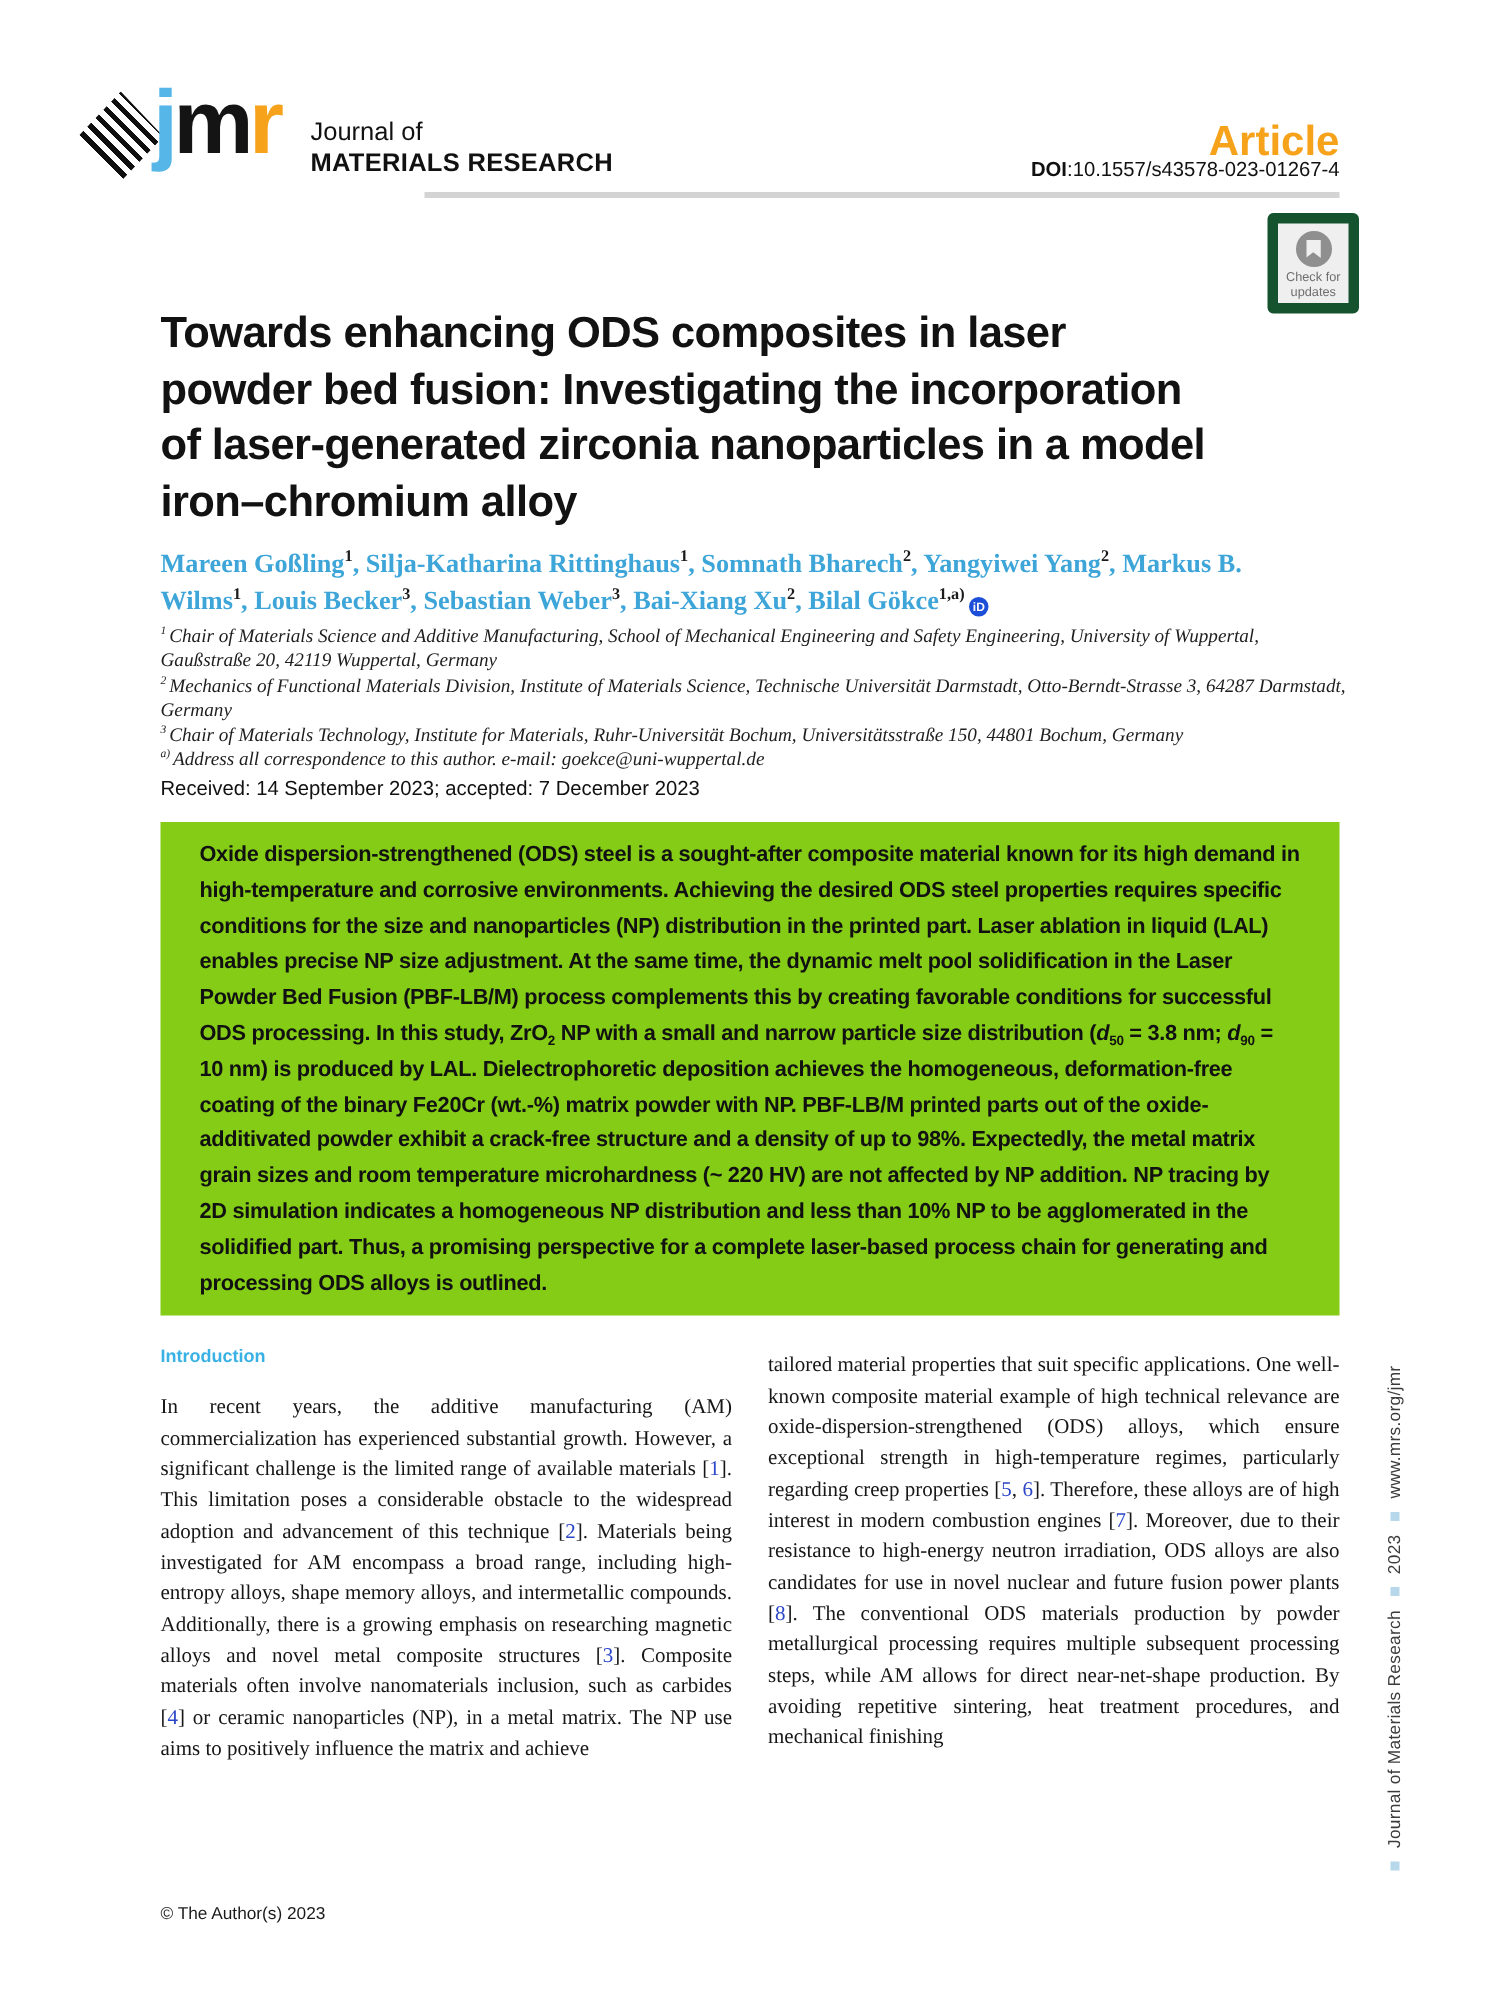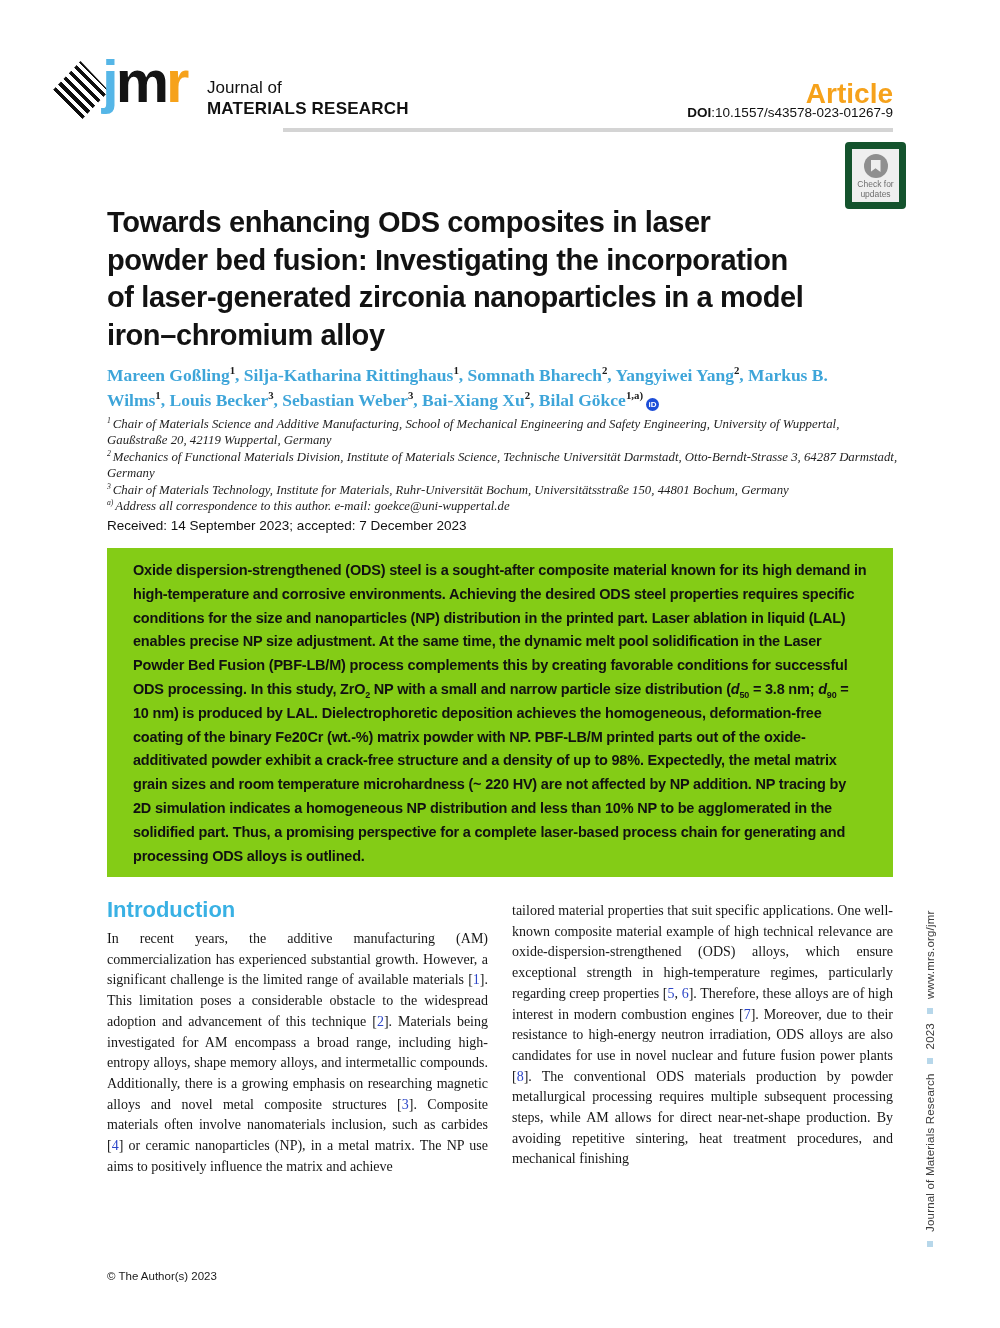--- a/index.html
+++ b/index.html
@@ -48,21 +48,21 @@
   .affils sup{font-size:60%;}
   .received{position:absolute;left:107px;top:518px;font-size:13.5px;color:#111;}
 
   
   .abstract{position:absolute;left:107px;top:548px;width:786px;height:329px;box-sizing:border-box;
             background:#84cc16;padding:11px 26px;font-weight:700;font-size:14.5px;
             line-height:23.8px;letter-spacing:-0.2px;color:#111;}
   .abstract .i{font-style:italic;}
 
   
-  .intro-heading{position:absolute;left:107px;top:897px;font-size:22px;font-weight:700;color:#39b1e4;}
+  .intro-heading{position:absolute;left:107px;top:897px;font-size:12px;font-weight:700;color:#39b1e4;}
   .col{position:absolute;width:381px;font-family:"Liberation Serif",serif;font-size:14px;
        line-height:20.7px;text-align:justify;color:#161616;hyphens:auto;-webkit-hyphens:auto;}
   .col-left{left:107px;top:929px;}
   .col-right{left:512px;top:901px;}
   .cite{color:#2b45c8;cursor:pointer;}
 
   
   .side-strip{position:absolute;left:924px;top:966px;height:290px;
               writing-mode:vertical-rl;transform:rotate(180deg);
               font-size:11.5px;letter-spacing:0.2px;color:#3c3c3c;white-space:nowrap;}
@@ -74,21 +74,21 @@
 
 <div class="page">
 
   <div class="logo-mark"></div>
   <div class="logo-word"><span class="lj">j</span><span class="lm">m</span><span class="lr">r</span></div>
   <div class="journal-name">
     <div class="n1">Journal of</div>
     <div class="n2">MATERIALS RESEARCH</div>
   </div>
   <div class="article-type">Article</div>
-  <div class="doi-line"><b>DOI</b><span>:10.1557/s43578-023-01267-9</span></div>
+  <div class="doi-line"><b>DOI</b><span>:10.1557/s43578-023-01267-4</span></div>
   <div class="header-rule"></div>
 
   <div class="update-badge">
     <div class="circ">
         <div class="bm"></div>
       </div>
     <div class="t">Check for</div>
     <div class="t">updates</div>
   </div>
 

